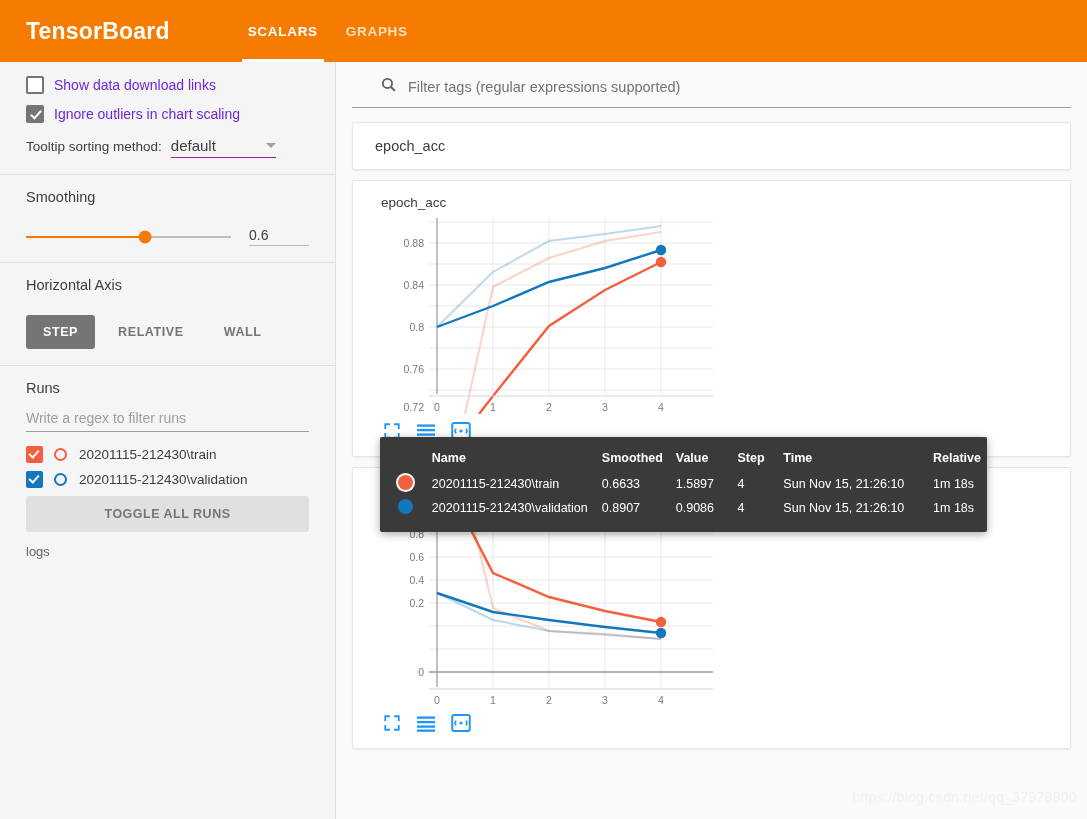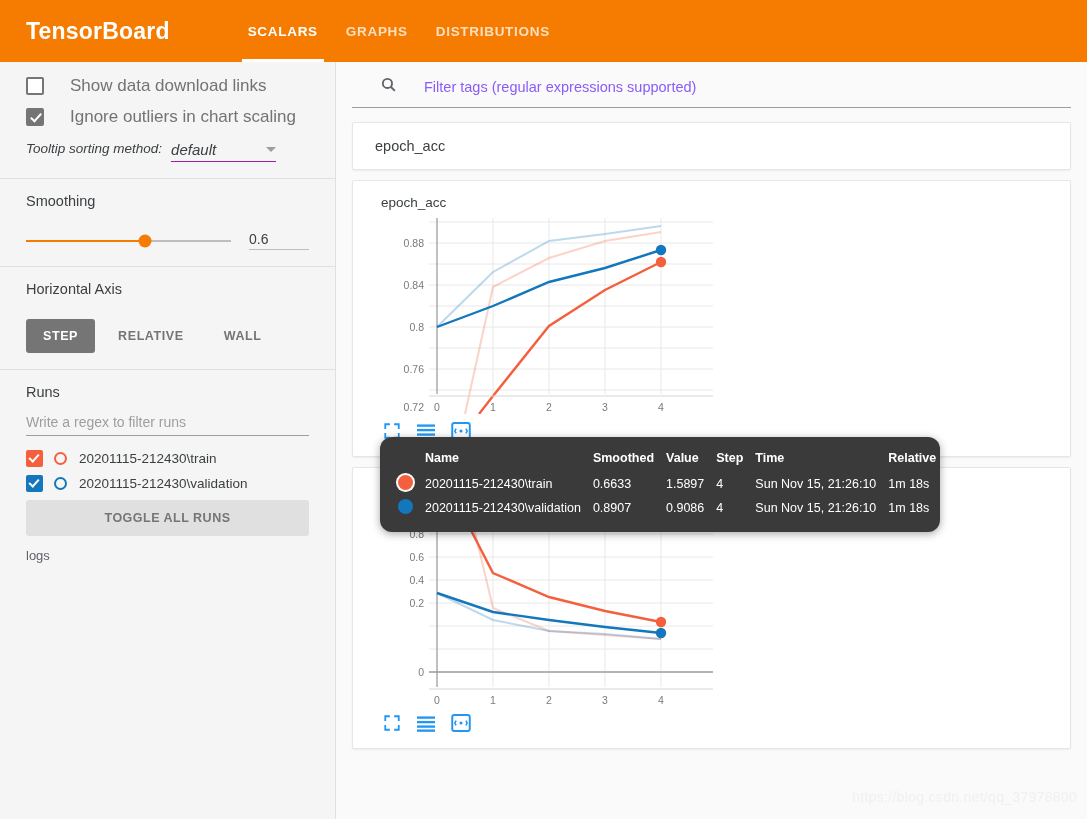--- a/index.html
+++ b/index.html
@@ -45,23 +45,23 @@
   .cb-row { display:flex; align-items:center; margin-bottom:11px; }
   .cbox {
     width:18px; height:18px; border:2px solid #757575; border-radius:2px;
     background:#fff; flex:0 0 18px; position:relative; cursor:pointer;
   }
   .cbox.checked { background:#757575; border-color:#757575; }
   .cbox.checked:after {
     content:""; position:absolute; left:5px; top:1px; width:4px; height:9px;
     border:solid #fff; border-width:0 2px 2px 0; transform:rotate(42deg);
   }
-  .cb-label { margin-left:26px; font-size:17px; color:#737373; }
-
-  .tooltip-sort { display:flex; align-items:flex-start; margin-top:14px;font-style:italic; }
+  .cb-label { margin-left:10px; font-size:14px; color:#6d28d9; }
+
+  .tooltip-sort { display:flex; align-items:center; margin-top:14px; }
   .ts-label { font-size:13.5px; color:#3c4043; padding-bottom:3px; }
   .ts-select {
     margin-left:9px; border-bottom:1px solid #a21caf; width:105px;
     display:flex; align-items:center; justify-content:space-between;
     padding-bottom:3px; cursor:pointer;
   }
   .ts-value { font-size:15px; color:#3c4043; }
   .caret {
     width:0; height:0; border-left:5px solid transparent;
     border-right:5px solid transparent; border-top:5px solid #9e9e9e;
@@ -114,41 +114,41 @@
   }
   .logs-label { font-size:13px; color:#5f6368; margin-top:12px; }
 
   
   .main { flex:1; background:#fafafa; position:relative; padding:0 0 0 0; }
   .filter-bar {
     display:flex; align-items:center; padding:14px 28px 10px 28px;
     border-bottom:1px solid #9e9e9e; margin:0 16px 0 16px;
   }
   .search-icon { flex:0 0 18px; margin-right:10px; }
-  .filter-text { font-size:14.5px; color:#8b5cf6;margin-left:16px; }
+  .filter-text { font-size:14.5px; color:#737373; }
 
   .cards { padding:14px 16px 0 16px; }
   .card {
     background:#fff; border:1px solid #e6e6e6; border-radius:2px;
     margin-bottom:10px; box-shadow:0 1px 2px rgba(0,0,0,.06);
   }
   .card-header { padding:15px 22px; font-size:14.5px; color:#3c4043; cursor:pointer; }
 
   .chart-card { background:#fff; border:1px solid #e6e6e6; border-radius:2px;
     box-shadow:0 1px 2px rgba(0,0,0,.06); margin-bottom:10px; position:relative; }
   .chart-title { font-size:13.5px; color:#3c4043; padding:14px 0 0 28px; }
   .chart-area { padding:4px 0 0 0; }
   .chart-toolbar { display:flex; gap:14px; padding:4px 0 12px 30px; }
   .tb-icon { cursor:pointer; }
 
   
   .tooltip {
-    position:absolute; left:380px; top:437px; width:560px;
-    background:#3a3a3a; color:#fff; border-radius:12px; z-index:40;
-    padding:10px 8px 12px 0; box-shadow:0 2px 8px rgba(0,0,0,.35);
+    position:absolute; left:380px; top:437px; width:607px;
+    background:#3a3a3a; color:#fff; border-radius:2px; z-index:40;
+    padding:10px 0 12px 0; box-shadow:0 2px 8px rgba(0,0,0,.35);
   }
   .tt-table { width:100%; border-collapse:collapse; font-size:12.5px; }
   .tt-table th {
     text-align:left; font-weight:bold; padding:4px 6px 7px 6px;
     color:#fff; white-space:nowrap;
   }
   .tt-table td { padding:3px 6px; color:#fff; white-space:nowrap; }
   .tt-dot-cell { width:46px; padding-left:18px !important; }
   .tt-dot { width:15px; height:15px; border-radius:50%; display:inline-block; }
   .tt-dot.ring { box-shadow:0 0 0 2px #fff; }
@@ -164,21 +164,20 @@
   }
 </style>
 </head>
 <body>
 
 <div class="header">
   <div class="brand">TensorBoard</div>
   <div class="tabs">
     <div class="tab active">SCALARS</div>
     <div class="tab">GRAPHS</div>
-    <div class="tab">DISTRIBUTIONS</div>
   </div>
 </div>
 
 <div class="body-wrap">
 
   <div class="sidebar">
 
     <div class="sb-section">
       <div class="cb-row">
         <div class="cbox"></div>

